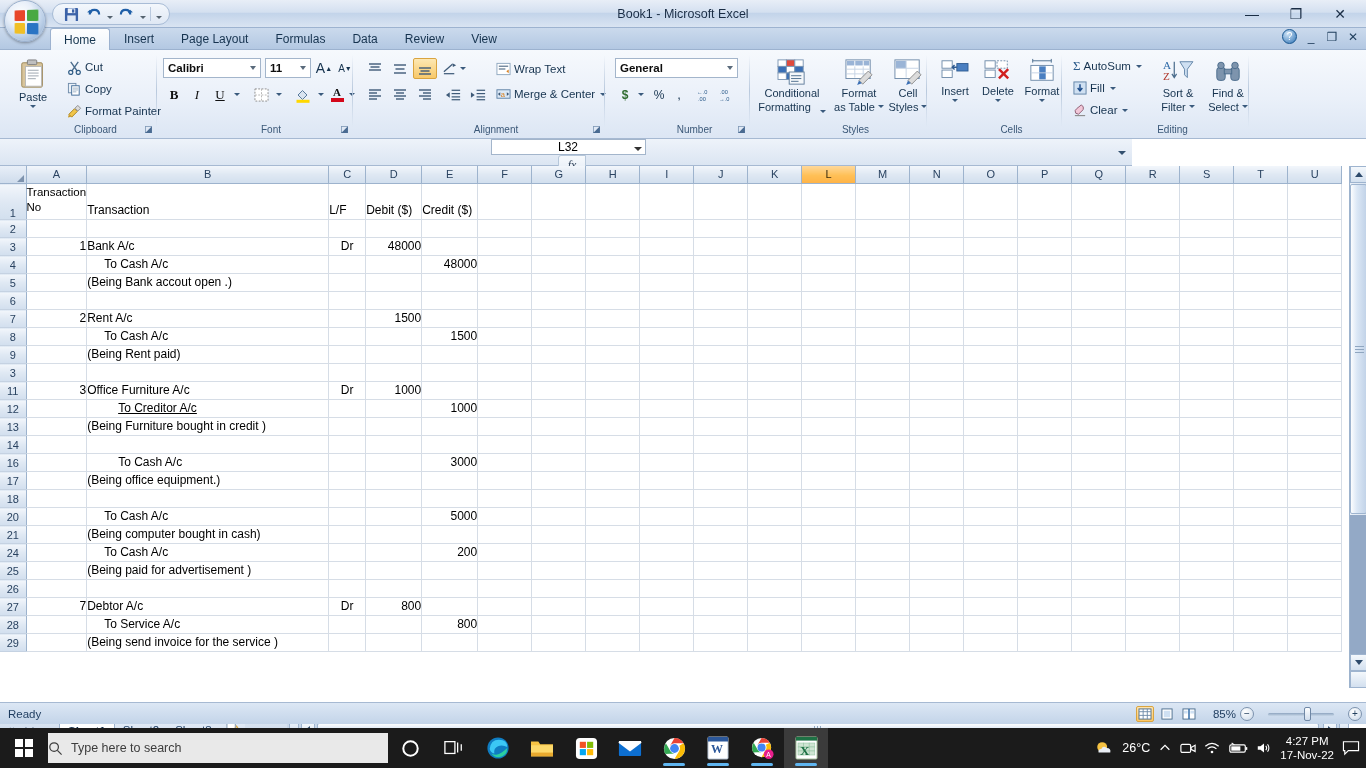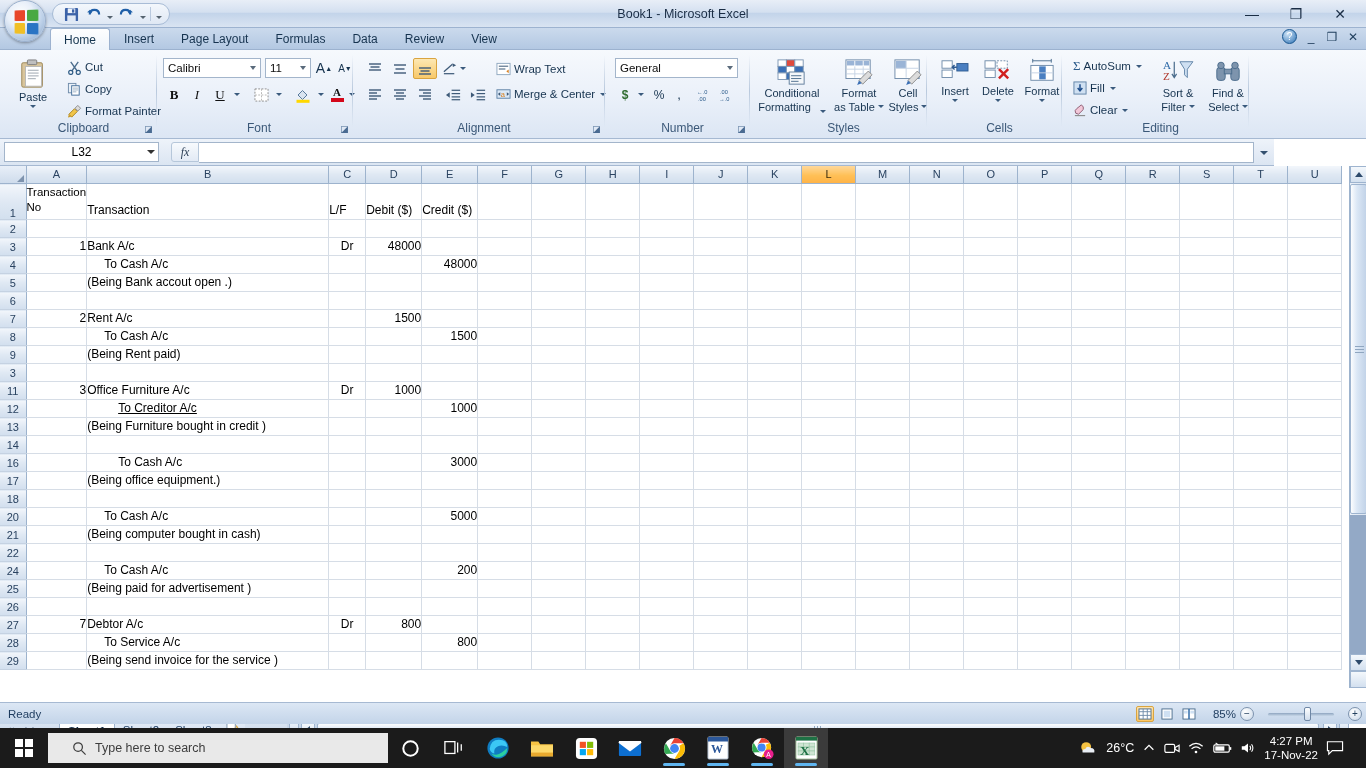--- a/index.html
+++ b/index.html
@@ -81,22 +81,22 @@
   .minir { font-size:12px; color:#22405f; cursor:pointer; width:14px; text-align:center; }
 
   
   .ribbon {
     position:absolute; left:0; top:50px; width:1366px; height:89px;
     background: linear-gradient(to bottom,#f6f9fd 0%, #eaf0f9 55%, #dce6f4 100%);
     border-bottom:1px solid #a6b9d2;
   }
   .rgroup { position:absolute; top:2px; height:84px; }
   .rgroup .glabel {
-    position:absolute; bottom:1px; left:4px; width:100%; text-align:center;
-    font-size:12px; color:#3b5878;
+    position:absolute; bottom:1px; left:16px; width:100%; text-align:center;
+    font-size:10px; color:#3b5878;
   }
   .rgroup .gsep { position:absolute; top:3px; right:0; width:1px; height:72px;
     background:linear-gradient(to bottom,rgba(255,255,255,0),#b9c9dd,rgba(255,255,255,0)); }
   .dlg {
     position:absolute; bottom:1px; right:3px; width:11px; height:11px; cursor:pointer;
     color:#4a6b92; font-size:9px; line-height:11px; text-align:center;
   }
 
   .bigbtn { display:flex; flex-direction:column; align-items:center; cursor:pointer; padding:2px 3px; border-radius:3px; }
   .bigbtn .lbl { font-size:11px; color:#16334f; text-align:center; line-height:11.5px; margin-top:2px; }
@@ -105,33 +105,33 @@
 
   .cbx {
     display:flex; align-items:center; justify-content:center; cursor:pointer;
     border:1px solid transparent; border-radius:2px;
   }
   .cbx.on { background:linear-gradient(to bottom,#fde8b4,#f8c96a); border-color:#d9a440; }
 
   .combo {
     background:#fff; border:1px solid #a3b5cb; height:20px;
     display:flex; align-items:center; padding:0 0 0 4px; font-size:11.5px; color:#0d0d0d;
-    cursor:text; position:relative;
+    cursor:text; position:relative;font-weight:bold;
   }
   .combo .arrow {
     position:absolute; right:0; top:0; width:15px; height:18px;
     display:flex; align-items:center; justify-content:center; cursor:pointer;
   }
   .combo .arrow::after { content:''; border-left:3px solid transparent;border-right:3px solid transparent;border-top:4px solid #5a6b7c; }
 
   
   .fbar {
-    position:absolute; left:0; top:139px; width:1274px; height:27px;
+    position:absolute; left:0; top:139px; width:1132px; height:27px;
     background:linear-gradient(to bottom,#eef3fa,#dbe5f2);
-    border-bottom:1px solid #a6b9d2; display:flex; align-items:center;
+    border-bottom:1px solid #a6b9d2; display:flex; align-items:center;flex-direction:column;
   }
   .namebox {
     margin-left:4px; width:155px; height:20px; background:#fff; border:1px solid #a3b5cb;
     display:flex; align-items:center; justify-content:center; position:relative; font-size:12px; color:#000;
   }
   .namebox .arrow { position:absolute; right:3px; top:7px; border-left:4px solid transparent;border-right:4px solid transparent;border-top:4px solid #333; cursor:pointer; }
   .fxzone { display:flex; align-items:center; margin-left:12px; }
   .fxbtn { width:28px; height:20px; display:flex; align-items:center; justify-content:center; cursor:pointer;
     background:linear-gradient(to bottom,#f7fafd,#e2eaf5); border:1px solid #b6c7da; border-radius:3px 0 0 3px; }
   .fxlabel { font-style:italic; font-size:12px; color:#2b3f57; font-family:"Liberation Serif",serif; }
@@ -223,26 +223,26 @@
     background:linear-gradient(to bottom,#fdfeff,#cfdcec); border:1px solid #6f87a5; border-radius:2px; cursor:pointer; }
   .zbtn { width:14px;height:14px;border-radius:50%;border:1px solid #7d93ae;
     background:radial-gradient(circle at 35% 30%,#fff,#cbd9e9); font-size:10px; line-height:12px; text-align:center;
     color:#23405f; cursor:pointer; }
 
   
   .taskbar { position:absolute; left:0; bottom:0; width:1366px; height:40px; background:#1b1b1b; display:flex; align-items:center; }
   .startbtn { width:48px; height:40px; display:flex; align-items:center; justify-content:center; cursor:pointer; }
   .winlogo { width:18px; height:18px; display:grid; grid-template-columns:1fr 1fr; grid-template-rows:1fr 1fr; gap:2px; }
   .winlogo i { background:#fff; }
-  .searchbox { width:340px; height:30px; background:#e9e9e9; display:flex; align-items:center; gap:8px; padding-left:24px; cursor:text; }
+  .searchbox { width:340px; height:30px; background:#e9e9e9; display:flex; align-items:center; gap:8px; padding-left:0; cursor:text; }
   .searchbox .txt { font-size:12.5px; color:#3d3d3d; }
   .tbicon { width:44px; height:40px; display:flex; align-items:center; justify-content:center; cursor:pointer; position:relative; }
   .tbicon.running::after { content:''; position:absolute; bottom:2px; left:11px; width:22px; height:3px; background:#5fb5f0; border-radius:2px; }
   .tbicon.active { background:rgba(255,255,255,.14); }
-  .tray { position:absolute; right:16px; height:40px; display:flex; align-items:center; gap:8px; padding-right:6px; color:#fff; }
+  .tray { position:absolute; right:0; height:40px; display:flex; align-items:center; gap:8px; padding-right:6px; color:#fff; }
   .tray .tempt { font-size:12.5px; color:#fff; }
   .clock { font-size:11.5px; color:#fff; line-height:14px; text-align:center; cursor:pointer; }
   .tricon { cursor:pointer; display:flex; align-items:center; }
 </style>
 </head>
 <body>
 
 <div class="titlebar">
   <div class="titletext">Book1 - Microsoft Excel</div>
   <div class="wincontrols">
@@ -1253,44 +1253,20 @@
           <td class="cell"></td>
           <td class="cell"></td>
           <td class="cell"></td>
           <td class="cell"></td>
           <td class="cell"></td>
           <td class="cell"></td>
           <td class="cell"></td>
           <td class="cell"></td>
         </tr>
         <tr>
-          <td class="rowhead">22</td>
-          <td class="cell num"></td>
-          <td class="cell"></td>
-          <td class="cell ctr"></td>
-          <td class="cell num"></td>
-          <td class="cell num"></td>
-          <td class="cell"></td>
-          <td class="cell"></td>
-          <td class="cell"></td>
-          <td class="cell"></td>
-          <td class="cell"></td>
-          <td class="cell"></td>
-          <td class="cell"></td>
-          <td class="cell"></td>
-          <td class="cell"></td>
-          <td class="cell"></td>
-          <td class="cell"></td>
-          <td class="cell"></td>
-          <td class="cell"></td>
-          <td class="cell"></td>
-          <td class="cell"></td>
-          <td class="cell"></td>
-        </tr>
-        <tr>
           <td class="rowhead">24</td>
           <td class="cell num"></td>
           <td class="cell" style="padding-left: 17px;">To Cash A/c</td>
           <td class="cell ctr"></td>
           <td class="cell num"></td>
           <td class="cell num">200</td>
           <td class="cell"></td>
           <td class="cell"></td>
           <td class="cell"></td>
           <td class="cell"></td>

